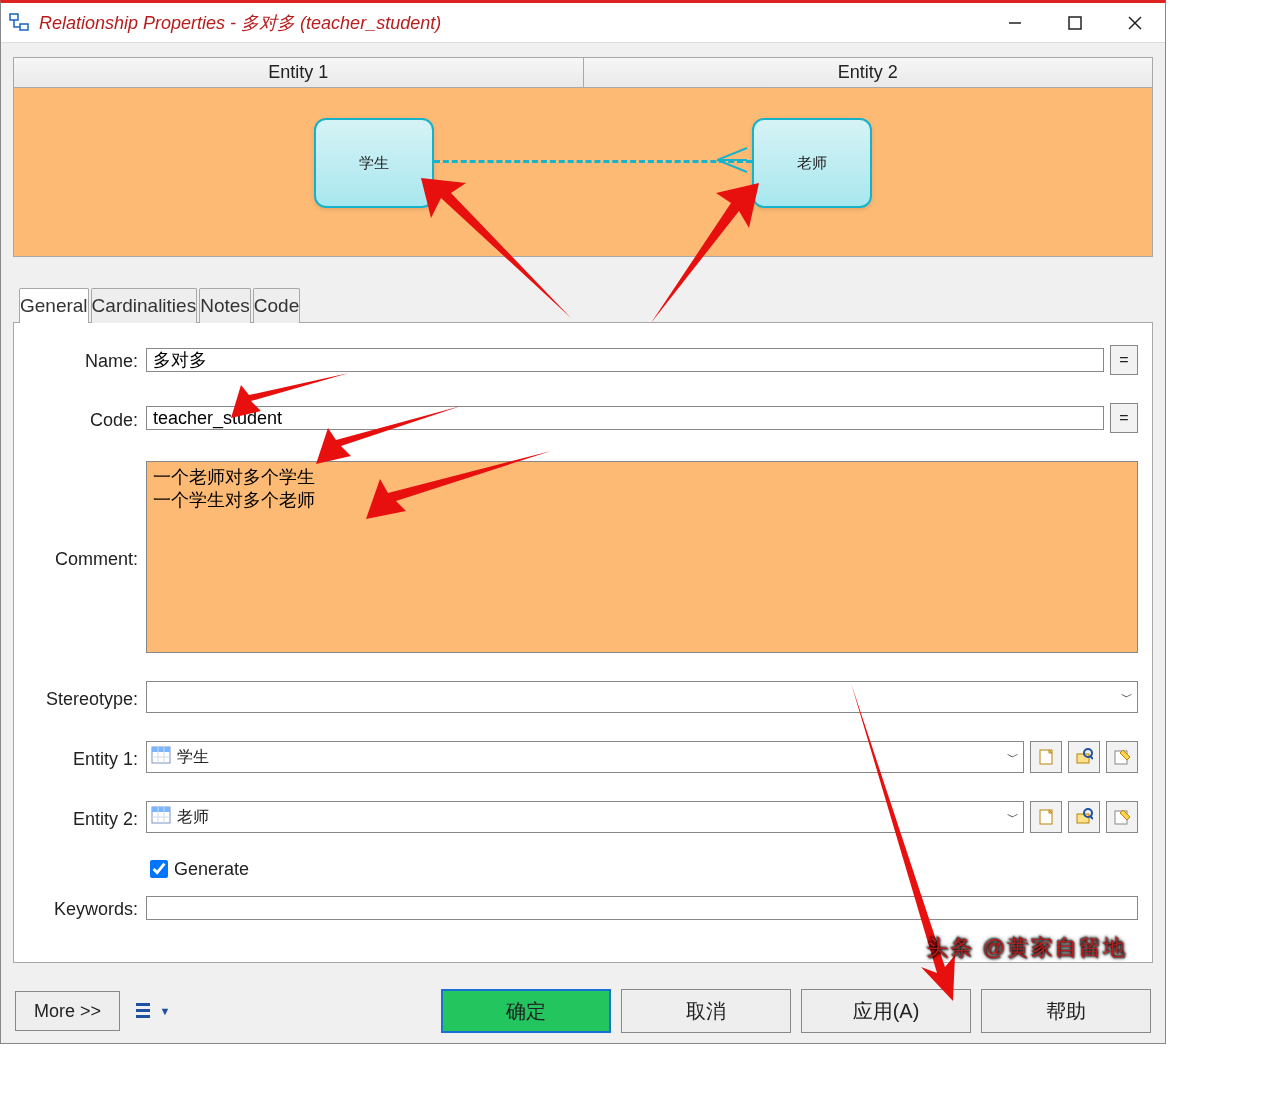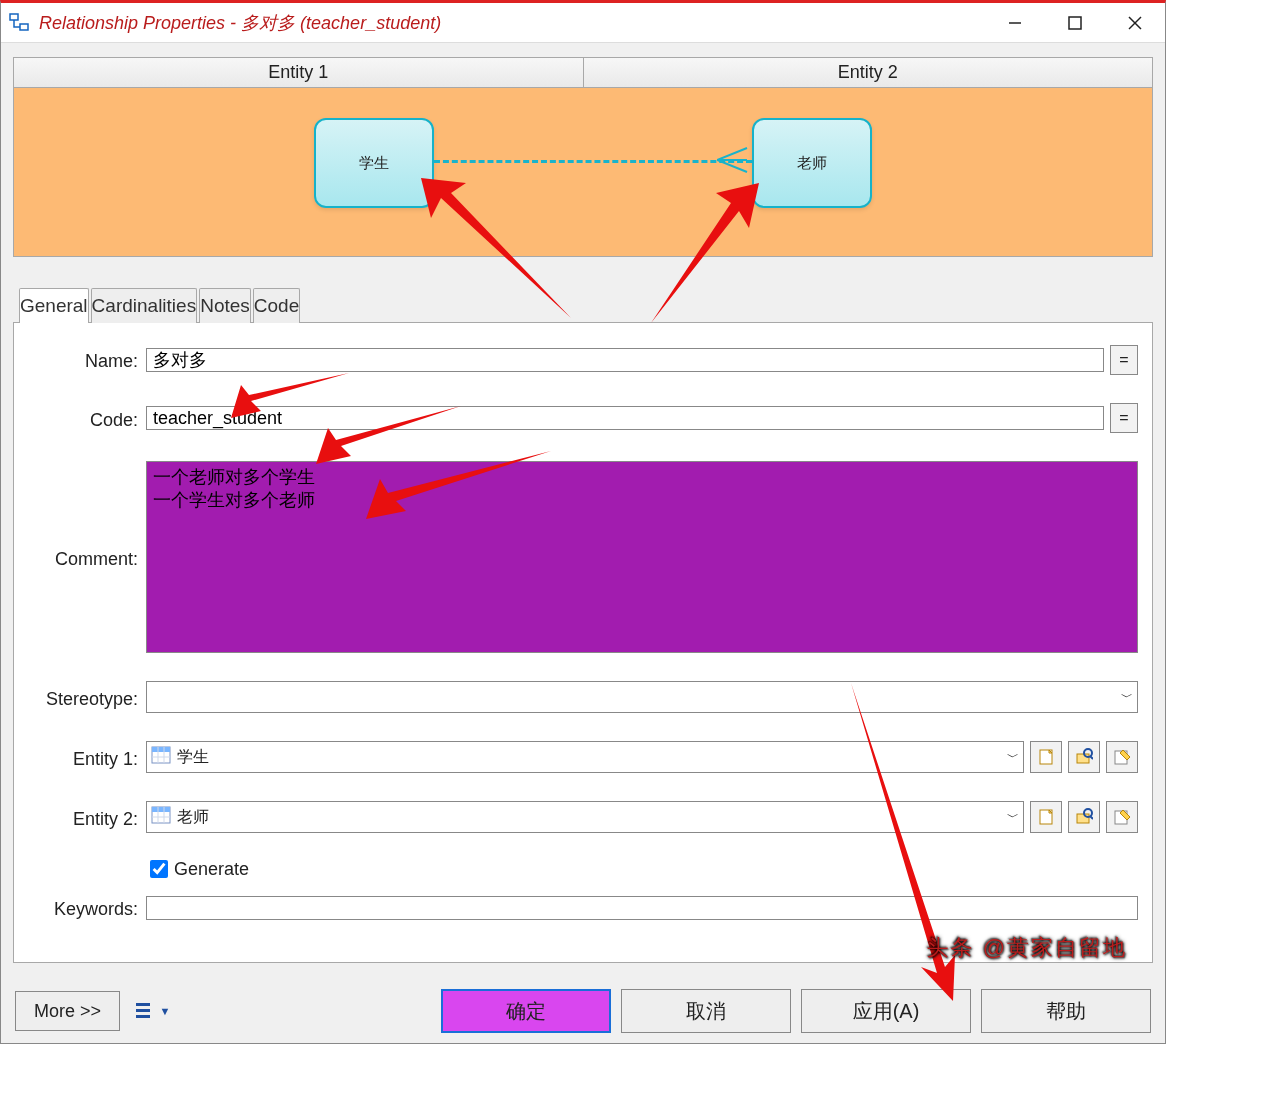--- a/index.html
+++ b/index.html
@@ -104,21 +104,21 @@
     font-size:18px; padding:2px 6px; font-family:inherit;
   }
   .eq-btn{
     width:28px;height:30px;margin-left:6px;
     border:1px solid #888;background:#f2f2f2;
     display:flex;align-items:center;justify-content:center;
     font-size:16px;
   }
   .comment-box{
     flex:1; height:192px; border:1px solid #888;
-    background:#a21caf; padding:4px 6px; font-size:18px;
+    background:#fdba74; padding:4px 6px; font-size:18px;
     line-height:1.3; white-space:pre-line; font-family:inherit;
     resize:none;
   }
   .combo{
     flex:1; height:32px; border:1px solid #888; background:#fff;
     display:flex;align-items:center; padding:0 4px; position:relative;
   }
   .combo .grid-ico{margin-right:6px;}
   .combo .caret{margin-left:auto; font-size:12px;}
   .icon-btn{
@@ -142,21 +142,21 @@
     margin-left:12px; width:40px;height:40px;
     display:flex;align-items:center;justify-content:center;
     font-size:20px; color:#2050a0;
   }
   .spacer{flex:1;}
   .dlg-btn{
     height:44px; width:170px; margin-left:10px;
     border:1px solid #888; background:#eee;
     font-size:20px; display:flex;align-items:center;justify-content:center;
   }
-  .dlg-btn.default{border:2px solid #1a6fd8; background:#d946ef;}
+  .dlg-btn.default{border:2px solid #1a6fd8; background:#22c55e;}
   
   .arrow{position:absolute;pointer-events:none;}
   .watermark{
     position:absolute; right:38px; bottom:80px;
     font-size:22px; color:#b91c1c;
     text-shadow:0 0 4px rgba(0,0,0,.9), -1px -1px 2px rgba(0,0,0,.9), 1px 1px 2px rgba(0,0,0,.9);
     letter-spacing:2px; font-weight:400;
     white-space:nowrap;
   }
   svg.red-arrow path{fill:#e80f0f;}

